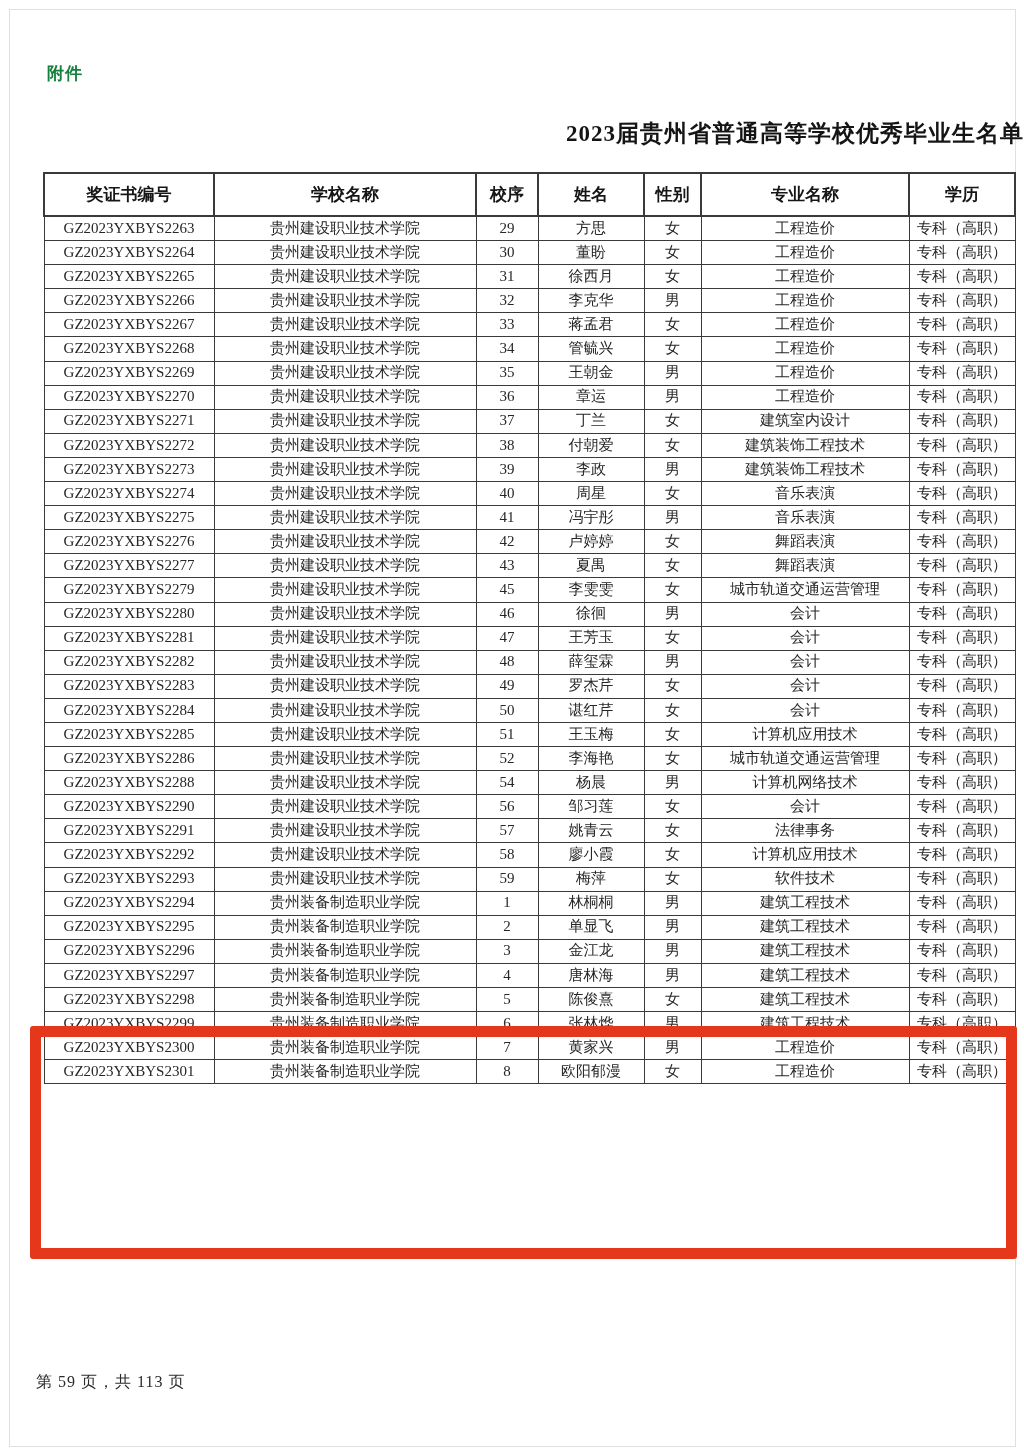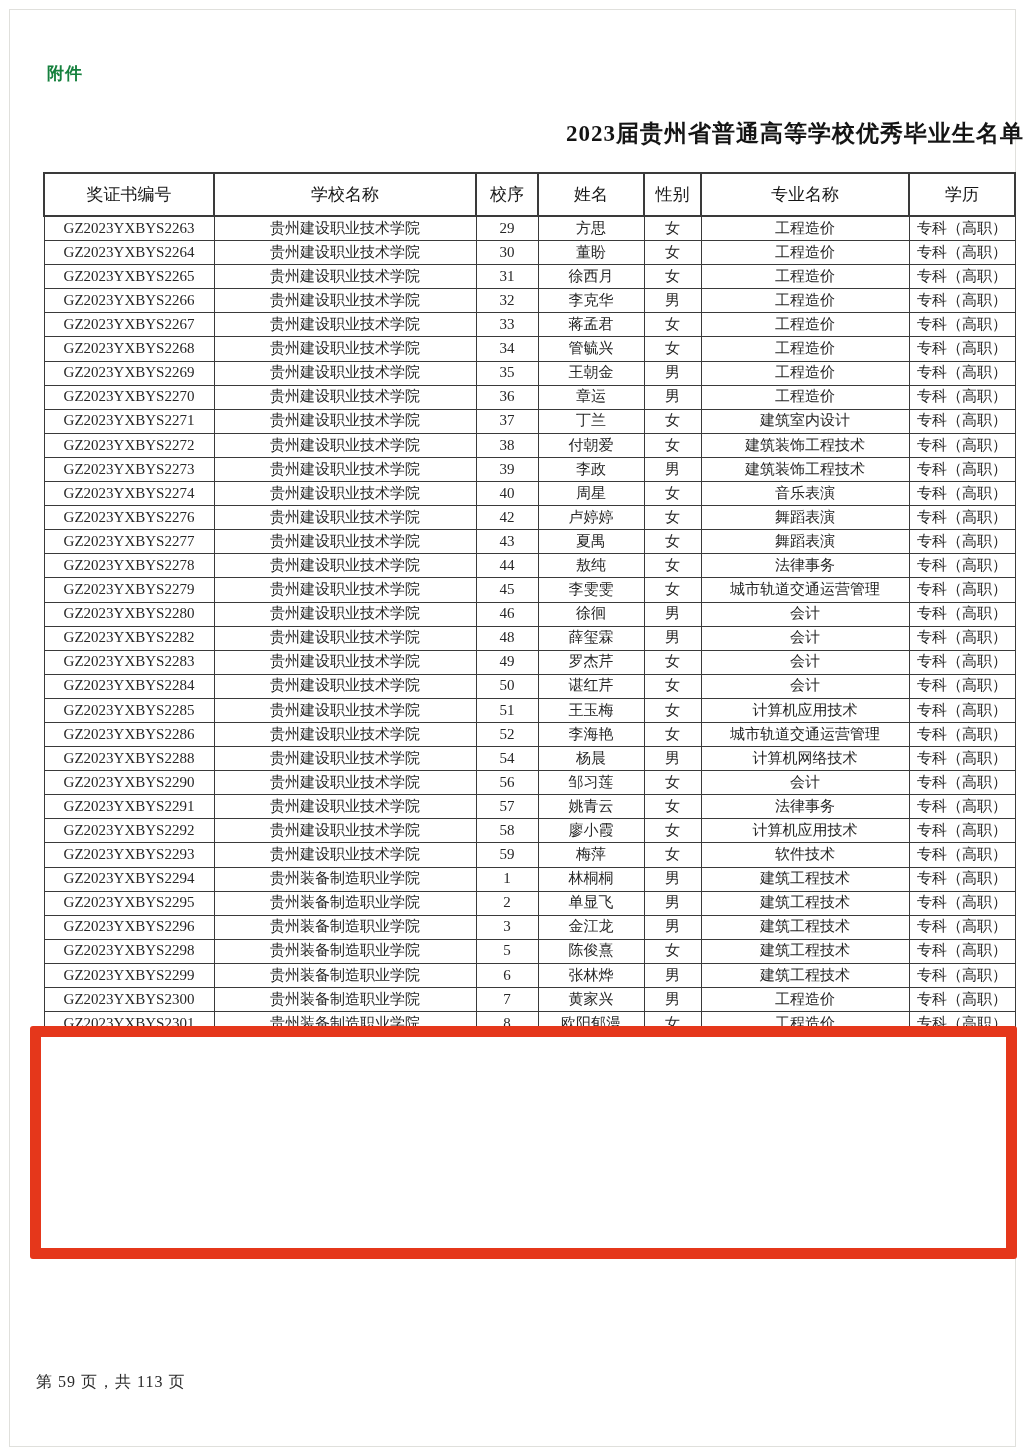--- a/index.html
+++ b/index.html
@@ -41,21 +41,21 @@
     text-align:center;
     vertical-align:middle;
     padding:0 2px;
     overflow:hidden;
     white-space:nowrap;
     line-height:1.05;
   }
   thead th{
     height:41px;
     font-size:17px;
-    font-weight:normal;
+    font-weight:bold;
     color:#161616;
     border-width:2px;
     text-align:center;
   }
   tbody td{
     height:23.1px;
     font-size:15px;
     color:#262626;
   }
   col.c-cert{width:170px;}
@@ -217,65 +217,74 @@
         <tr>
           <td>GZ2023YXBYS2274</td>
           <td>贵州建设职业技术学院</td>
           <td>40</td>
           <td>周星</td>
           <td>女</td>
           <td>音乐表演</td>
           <td>专科（高职）</td>
         </tr>
         <tr>
+          <td>GZ2023YXBYS2275</td>
+          <td>贵州建设职业技术学院</td>
+          <td>41</td>
+          <td>冯宇彤</td>
+          <td>男</td>
+          <td>音乐表演</td>
+          <td>专科（高职）</td>
+        </tr>
+        <tr>
           <td>GZ2023YXBYS2276</td>
           <td>贵州建设职业技术学院</td>
           <td>42</td>
           <td>卢婷婷</td>
           <td>女</td>
           <td>舞蹈表演</td>
           <td>专科（高职）</td>
         </tr>
         <tr>
           <td>GZ2023YXBYS2277</td>
           <td>贵州建设职业技术学院</td>
           <td>43</td>
           <td>夏禺</td>
           <td>女</td>
           <td>舞蹈表演</td>
           <td>专科（高职）</td>
         </tr>
         <tr>
-          <td>GZ2023YXBYS2278</td>
-          <td>贵州建设职业技术学院</td>
-          <td>44</td>
-          <td>敖纯</td>
-          <td>女</td>
-          <td>法律事务</td>
-          <td>专科（高职）</td>
-        </tr>
-        <tr>
           <td>GZ2023YXBYS2279</td>
           <td>贵州建设职业技术学院</td>
           <td>45</td>
           <td>李雯雯</td>
           <td>女</td>
           <td>城市轨道交通运营管理</td>
           <td>专科（高职）</td>
         </tr>
         <tr>
           <td>GZ2023YXBYS2280</td>
           <td>贵州建设职业技术学院</td>
           <td>46</td>
           <td>徐徊</td>
           <td>男</td>
           <td>会计</td>
           <td>专科（高职）</td>
         </tr>
         <tr>
+          <td>GZ2023YXBYS2281</td>
+          <td>贵州建设职业技术学院</td>
+          <td>47</td>
+          <td>王芳玉</td>
+          <td>女</td>
+          <td>会计</td>
+          <td>专科（高职）</td>
+        </tr>
+        <tr>
           <td>GZ2023YXBYS2282</td>
           <td>贵州建设职业技术学院</td>
           <td>48</td>
           <td>薛玺霖</td>
           <td>男</td>
           <td>会计</td>
           <td>专科（高职）</td>
         </tr>
         <tr>
           <td>GZ2023YXBYS2283</td>
@@ -374,20 +383,29 @@
           <td>单显飞</td>
           <td>男</td>
           <td>建筑工程技术</td>
           <td>专科（高职）</td>
         </tr>
         <tr>
           <td>GZ2023YXBYS2296</td>
           <td>贵州装备制造职业学院</td>
           <td>3</td>
           <td>金江龙</td>
+          <td>男</td>
+          <td>建筑工程技术</td>
+          <td>专科（高职）</td>
+        </tr>
+        <tr>
+          <td>GZ2023YXBYS2297</td>
+          <td>贵州装备制造职业学院</td>
+          <td>4</td>
+          <td>唐林海</td>
           <td>男</td>
           <td>建筑工程技术</td>
           <td>专科（高职）</td>
         </tr>
         <tr>
           <td>GZ2023YXBYS2298</td>
           <td>贵州装备制造职业学院</td>
           <td>5</td>
           <td>陈俊熹</td>
           <td>女</td>

